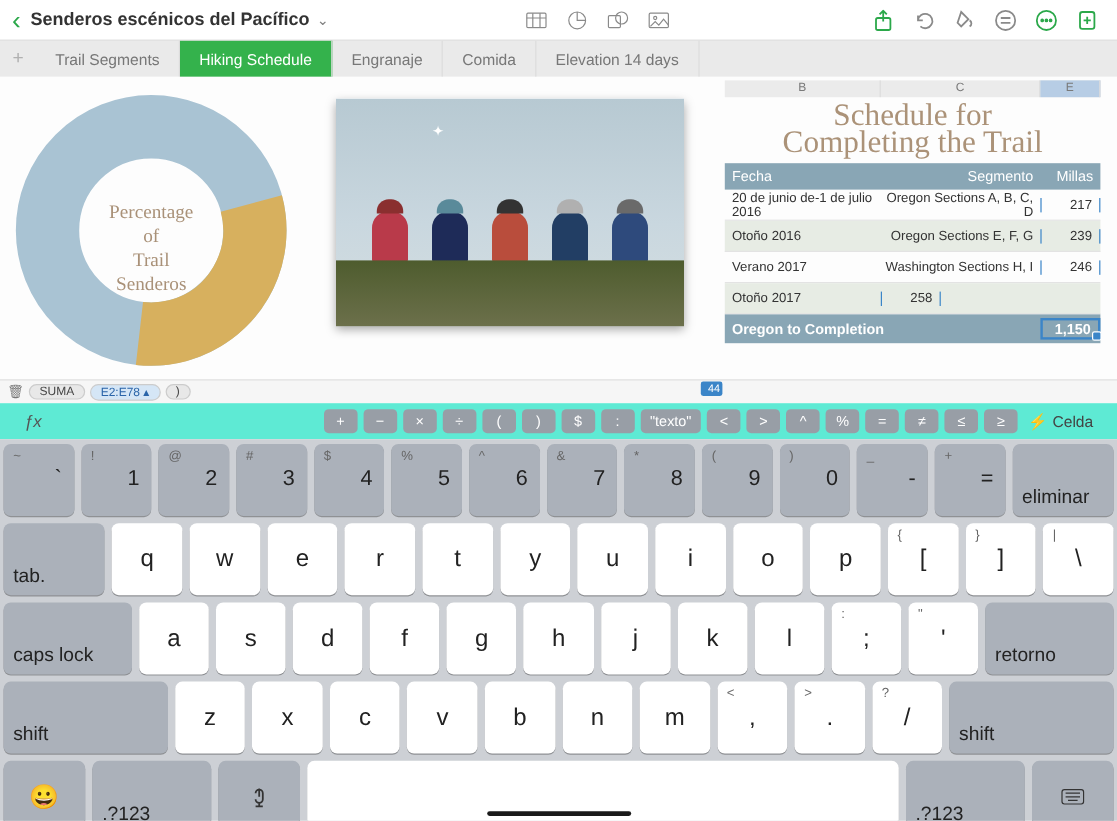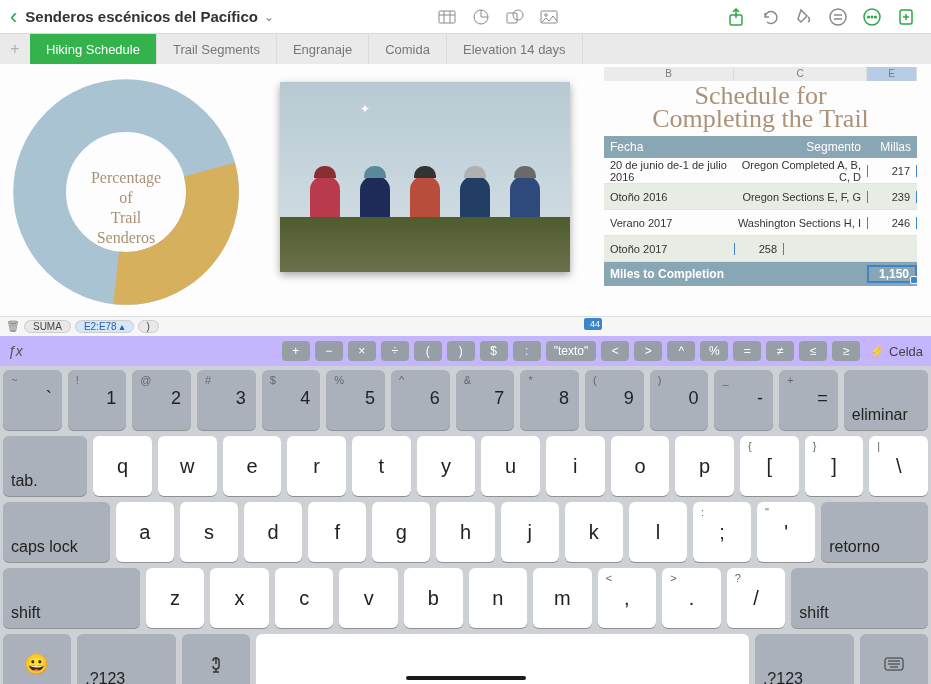--- a/index.html
+++ b/index.html
@@ -39,21 +39,21 @@
 .drow{display:flex;font-size:11px;color:#333;height:26px;align-items:center;border-bottom:1px solid #e3e3e3}
 .drow.alt{background:#e7ece4}
 .drow .c1{width:130px;padding-left:6px}.drow .c2{flex:1;text-align:right;padding-right:6px}.drow .c3{width:50px;text-align:right;padding-right:6px;border:1px solid #3b85c8;border-top:none;border-bottom:none}
 .totrow{display:flex;background:#89a6b5;color:#fff;font-size:12px;font-weight:600;height:24px;align-items:center}
 .totrow .c1{flex:1;padding-left:6px}.totrow .c3{width:50px;text-align:right;padding-right:6px;border:2px solid #3b85c8;position:relative}
 .handle{position:absolute;right:-3px;bottom:-3px;width:8px;height:8px;background:#3b85c8;border:1px solid #fff;border-radius:2px}
 .fbar{height:20px;background:#f6f6f6;border-top:1px solid #dcdcdc;display:flex;align-items:center;padding:0 6px;font-size:11px;gap:4px}
 .trash{color:#777}
 .chip{background:#e8e8e8;border:1px solid #ccc;border-radius:10px;padding:0 8px;font-size:10px;color:#444}
 .chipblue{background:#d5e6f6;color:#2a64a8}
-.oprow{height:30px;background:#c4b5fd;display:flex;align-items:center;padding:0 8px;gap:5px}
+.oprow{height:30px;background:#5eead4;display:flex;align-items:center;padding:0 20px;gap:5px}
 .fx{font-style:italic;color:#555;font-size:14px;margin-right:auto}
 .opbtn{background:#989ea6;color:#fff;width:28px;height:20px;border-radius:4px;font-size:12px;display:flex;align-items:center;justify-content:center}
 .opbtn.txt{width:auto;padding:0 8px}
 .celda{color:#444;font-size:13px;margin-left:4px}
 .kbd{flex:1;background:#cdd0d5;padding:4px 3px 0 3px;display:flex;flex-direction:column;gap:6px}
 .krow{display:flex;gap:6px}
 .key{background:#fff;border-radius:6px;box-shadow:0 1px 0 rgba(0,0,0,.3);display:flex;flex-direction:column;align-items:center;justify-content:center;font-size:20px;color:#222;position:relative;height:60px}
 .key.dark{background:#abb1ba}
 .key.small{font-size:16px;justify-content:flex-end;align-items:flex-start;padding:0 0 6px 8px}
 .kalt{position:absolute;top:4px;font-size:11px;color:#666;width:100%}
@@ -132,22 +132,22 @@
       <svg width="16" height="18" stroke="#2ba84a" fill="none" stroke-width="1.5">
         <rect x="2" y="2" width="12" height="14" rx="2"></rect>
         <line x1="8" y1="6" x2="8" y2="12"></line>
         <line x1="5" y1="9" x2="11" y2="9"></line>
       </svg>
     </span>
 </div>
 
 <div class="tabs">
   <div class="add">+</div>
+  <div class="tab">Trail Segments</div>
   <div class="tab active">Hiking Schedule</div>
-  <div class="tab">Trail Segments</div>
   <div class="tab">Engranaje</div>
   <div class="tab">Comida</div>
   <div class="tab">Elevation 14 days</div>
 </div>
 
 <div class="canvas">
   <div class="donut">
     <svg width="240" height="240" viewBox="0 0 100 100">
       <circle cx="50" cy="50" r="36" fill="none" stroke="#a9c3d3" stroke-width="22"></circle>
       <circle cx="50" cy="50" r="36" fill="none" stroke="#d7b05e" stroke-width="22" stroke-dasharray="70 156" transform="rotate(-15 50 50)"></circle>
@@ -198,39 +198,39 @@
 
   <div class="sched">
     <div class="sttl"><span>Schedule for</span><br><span>Completing the Trail</span></div>
     <div class="hrow">
       <div class="c1">Fecha</div>
         <div class="c2">Segmento</div>
         <div class="c3">Millas</div>
     </div>
     <div class="drow">
         <div class="c1">20 de junio de-1 de julio 2016</div>
-        <div class="c2">Oregon Completed A, B, C, D</div>
+        <div class="c2">Oregon Sections A, B, C, D</div>
         <div class="c3">217</div>
       </div>
     <div class="drow alt">
         <div class="c1">Otoño 2016</div>
         <div class="c2">Oregon Sections E, F, G</div>
         <div class="c3">239</div>
       </div>
     <div class="drow">
         <div class="c1">Verano 2017</div>
         <div class="c2">Washington Sections H, I</div>
         <div class="c3">246</div>
       </div>
     <div class="drow alt">
         <div class="c1">Otoño 2017</div>
         <div class="c3">258</div>
       </div>
     <div class="totrow">
-        <div class="c1">Miles to Completion</div>
+        <div class="c1">Oregon to Completion</div>
         <div class="c3"><span>1,150</span><span class="handle"></span></div>
       </div>
   </div>
 </div>
 
 <div class="fbar">
   <span class="trash">🗑</span>
   <span class="chip">SUMA</span>
   <span class="chip chipblue"><span>E2:E78</span> ▴</span>
   <span class="chip">)</span>

